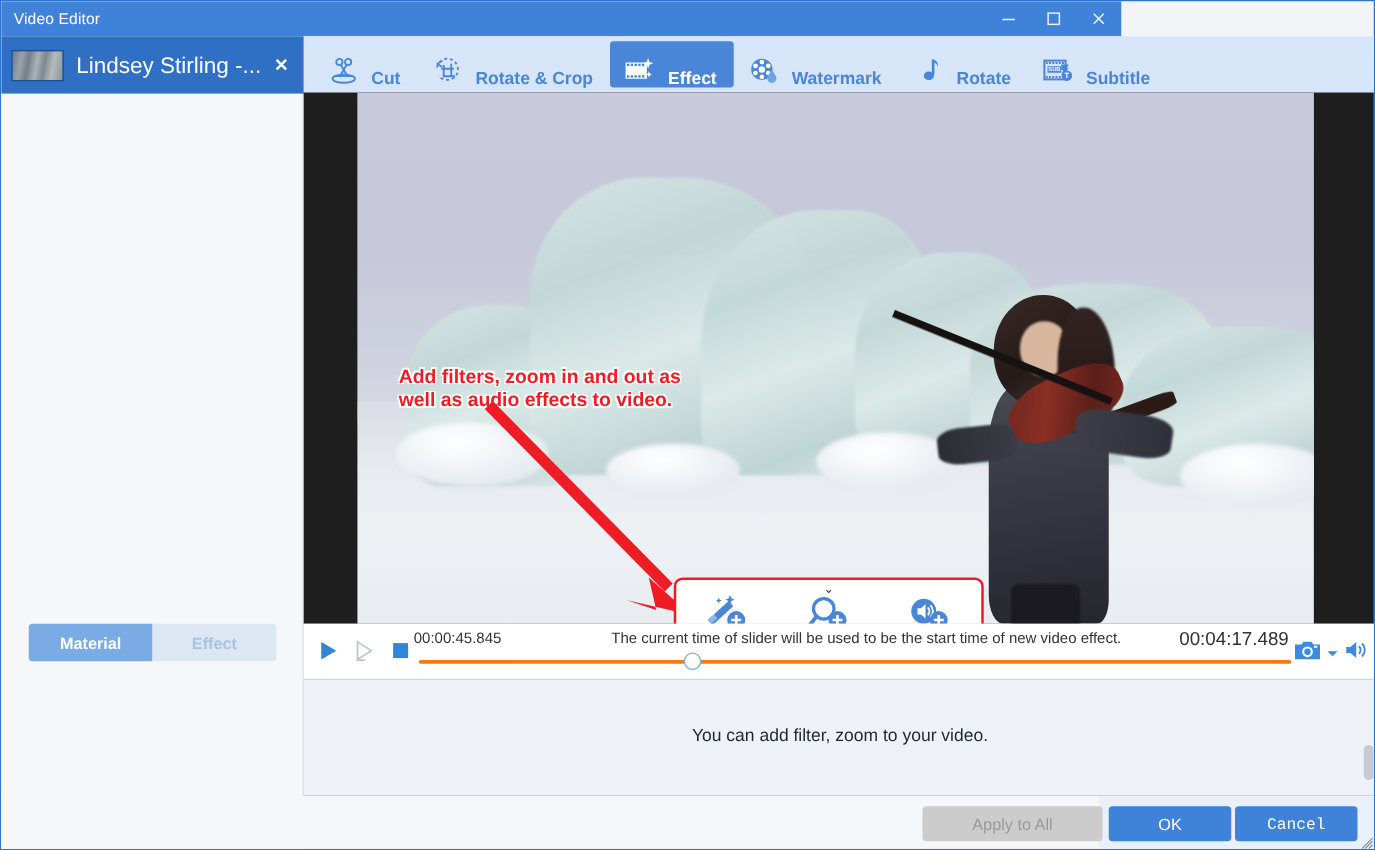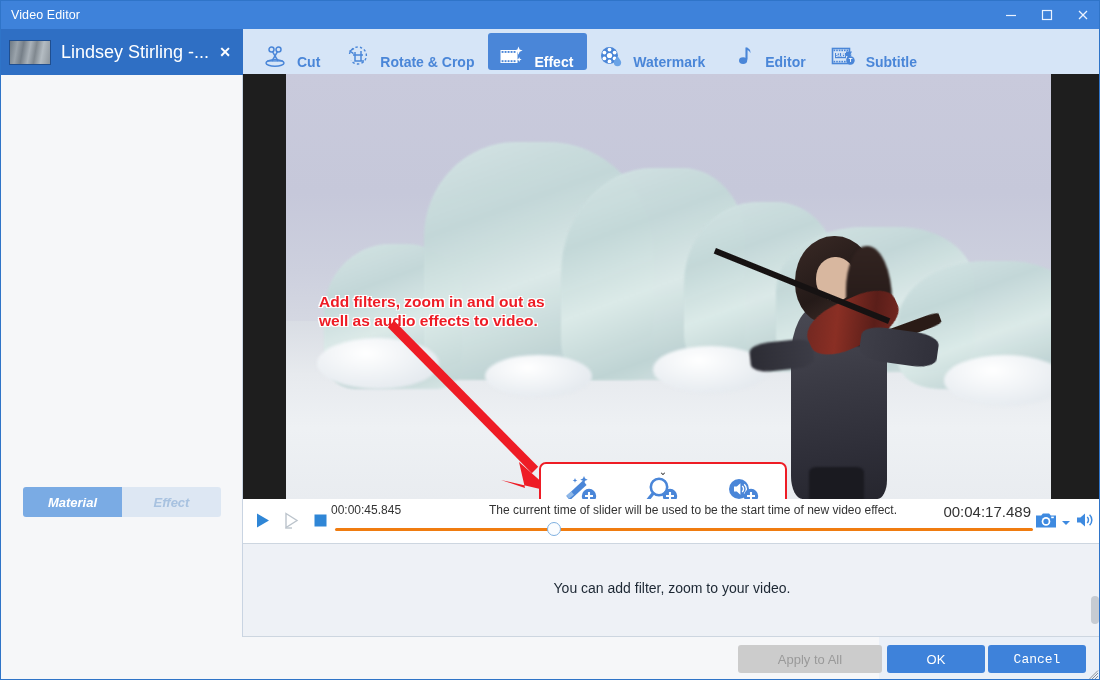--- a/index.html
+++ b/index.html
@@ -13,21 +13,21 @@
     position: relative;
     width: 1100px; height: 680px;
     background: #f2f4f7;
     border: 1px solid #2f74c8;
     overflow: hidden;
   }
 
   
   .titlebar {
     position: absolute; left: 0; top: 0;
-    width: 1100px; height: 28px;
+    width: 896px; height: 28px;
     background: #3e82da;
     display: flex; align-items: center;
   }
   .titlebar-title {
     color: #ffffff; font-size: 12.5px;
     padding-left: 10px; letter-spacing: .1px;
   }
   .win-controls {
     position: absolute; right: 0; top: 0;
     height: 28px; display: flex; align-items: center;
@@ -67,23 +67,22 @@
   .clip-close {
     color: #ffffff; font-size: 14px; font-weight: bold;
     width: 20px; text-align: center; flex: none;
   }
   .sidebar-body {
     position: absolute; left: 0; top: 46px;
     width: 241px; bottom: 0;
     background: #f6f7f9;
   }
   .side-tabs {
-    position: absolute; left: 22px; bottom: 164px;
+    position: absolute; left: 22px; bottom: 152px;
     display: flex;
-    font-style: italic;
   }
   .side-tab {
     width: 99px; height: 30px;
     display: flex; align-items: center; justify-content: center;
     font-size: 13px; font-weight: bold;
   }
   .side-tab.active {
     background: #7aabe4; color: #ffffff;
     border-radius: 3px 0 0 3px;
   }
@@ -467,21 +466,21 @@
     </div>
 
     <div class="tool-btn">
       <span class="tool-ico">
         <svg width="20" height="24" viewBox="0 0 20 24">
           <path d="M13.5 2.5 v12.2" stroke="#4a86d8" stroke-width="2.1" fill="none"></path>
           <path d="M13.5 2.6 C15.8 3.6 17.8 4.6 17.4 8.2 C16.6 5.9 15.1 5.2 13.5 4.7 z" fill="#4a86d8"></path>
           <ellipse cx="10.1" cy="15.6" rx="4.1" ry="3.4" fill="#4a86d8"></ellipse>
         </svg>
       </span>
-      <span>Editor</span>
+      <span>Rotate</span>
     </div>
 
     <div class="tool-btn">
       <span class="tool-ico">
         <svg width="26" height="24" viewBox="0 0 26 24">
           <rect x="1.5" y="3.5" width="17" height="15" fill="none" stroke="#4a86d8" stroke-width="1.6"></rect>
           <g fill="#4a86d8">
             <rect x="2.6" y="4.6" width="1.6" height="1.6"></rect>
             <rect x="5.2" y="4.6" width="1.6" height="1.6"></rect>
             <rect x="7.8" y="4.6" width="1.6" height="1.6"></rect>

